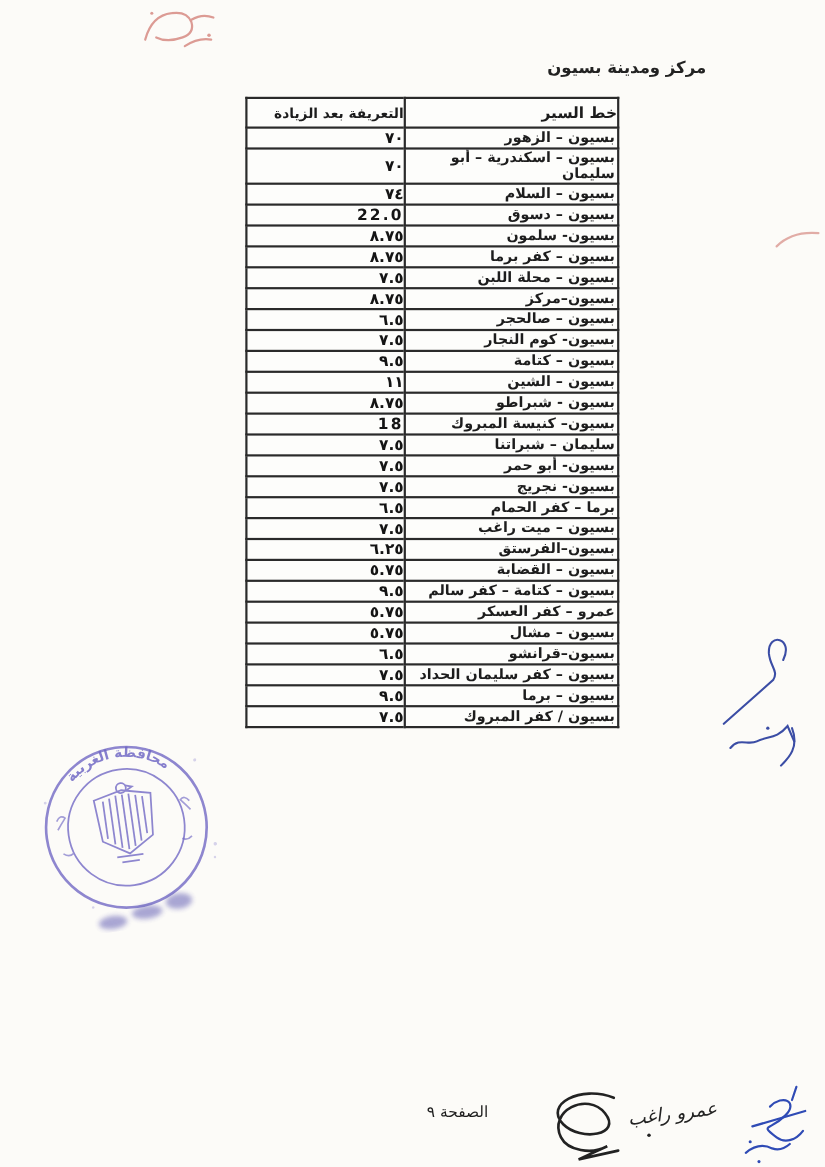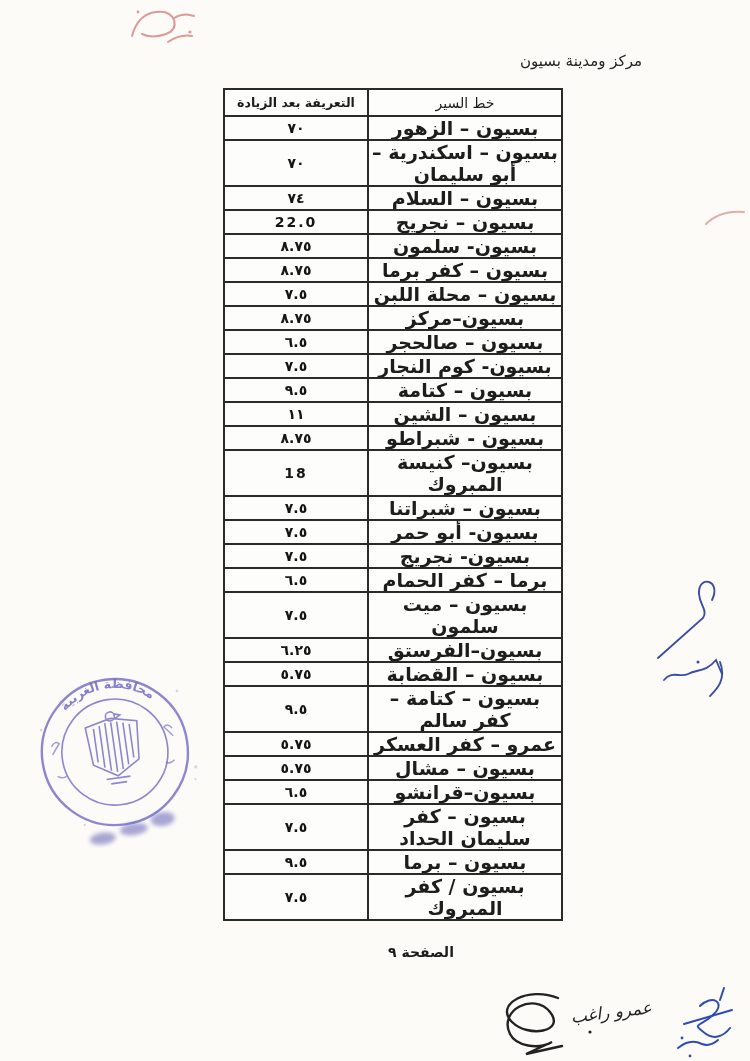--- a/index.html
+++ b/index.html
@@ -7,56 +7,56 @@
   body {
     position:relative;
     background:#fcfbf8;
     font-family:"DejaVu Sans", sans-serif;
     color:#1c1c1c;
     overflow:hidden;
   }
   .page-title {
     position:absolute;
     top:52px; right:108px;
-    font-size:15px; font-weight:400;
+    font-size:15px; font-weight:700;
     color:#222;
     letter-spacing:.3px;
     text-align:right;
   }
   table.fare-table {
     position:absolute;
     left:223px; top:88px;
     width:338px;
     border-collapse:collapse;
     table-layout:fixed;
     direction:rtl;
     background:#fdfdfb;
   }
   .fare-table th, .fare-table td {
     border:2px solid #2a2a2a;
-    text-align:center;
+    text-align:right;
     vertical-align:middle;
     overflow:hidden;
   }
   .fare-table thead th { height:27px; }
   .fare-table tbody td { height:19px; }
-  th.route-h { font-size:14px; font-weight:400; }
+  th.route-h { font-size:14px; font-weight:700; }
   th.tariff-h { font-size:12.5px; font-weight:700; }
   td.route {
-    font-size:19px; font-weight:700; color:#1d1d1d;
+    font-size:13px; font-weight:700; color:#1d1d1d;
     padding:0 2px;
   }
   td.tariff {
     font-size:14px; font-weight:600; letter-spacing:2px;
     color:#141414;
   }
   .page-footer {
     position:absolute;
-    top:944px; left:388px;
-    font-size:14px; font-weight:700;
+    top:1003px; left:388px;
+    font-size:14px; font-weight:400;
     direction:rtl;
   }
   .stamp-wrap {
     position:absolute; left:26px; top:660px;
     width:180px; height:200px;
     transform:rotate(-8deg);
     opacity:.85;
   }
   .sig { position:absolute; }
   .sig-black { left:470px; top:988px; width:190px; height:72px; }
@@ -92,21 +92,21 @@
     <td class="route">بسيون – اسكندرية – أبو سليمان</td>
     <td class="tariff">٧٠</td>
   </tr>
 
   <tr>
     <td class="route">بسيون – السلام</td>
     <td class="tariff">٧٤</td>
   </tr>
 
   <tr>
-    <td class="route">بسيون – نجريج</td>
+    <td class="route">بسيون – دسوق</td>
     <td class="tariff">22.0</td>
   </tr>
 
   <tr>
     <td class="route">بسيون- سلمون</td>
     <td class="tariff">٨.٧٥</td>
   </tr>
 
   <tr>
     <td class="route">بسيون – كفر برما</td>
@@ -147,41 +147,41 @@
     <td class="route">بسيون - شبراطو</td>
     <td class="tariff">٨.٧٥</td>
   </tr>
 
   <tr>
     <td class="route">بسيون– كنيسة المبروك</td>
     <td class="tariff">18</td>
   </tr>
 
   <tr>
-    <td class="route">بسيون – شبراتنا</td>
+    <td class="route">سليمان – شبراتنا</td>
     <td class="tariff">٧.٥</td>
   </tr>
 
   <tr>
     <td class="route">بسيون- أبو حمر</td>
     <td class="tariff">٧.٥</td>
   </tr>
 
   <tr>
     <td class="route">بسيون- نجريج</td>
     <td class="tariff">٧.٥</td>
   </tr>
 
   <tr>
     <td class="route">برما – كفر الحمام</td>
     <td class="tariff">٦.٥</td>
   </tr>
 
   <tr>
-    <td class="route">بسيون – ميت سلمون</td>
+    <td class="route">بسيون – ميت راغب</td>
     <td class="tariff">٧.٥</td>
   </tr>
 
   <tr>
     <td class="route">بسيون–الفرستق</td>
     <td class="tariff">٦.٢٥</td>
   </tr>
 
   <tr>
     <td class="route">بسيون – القضابة</td>

